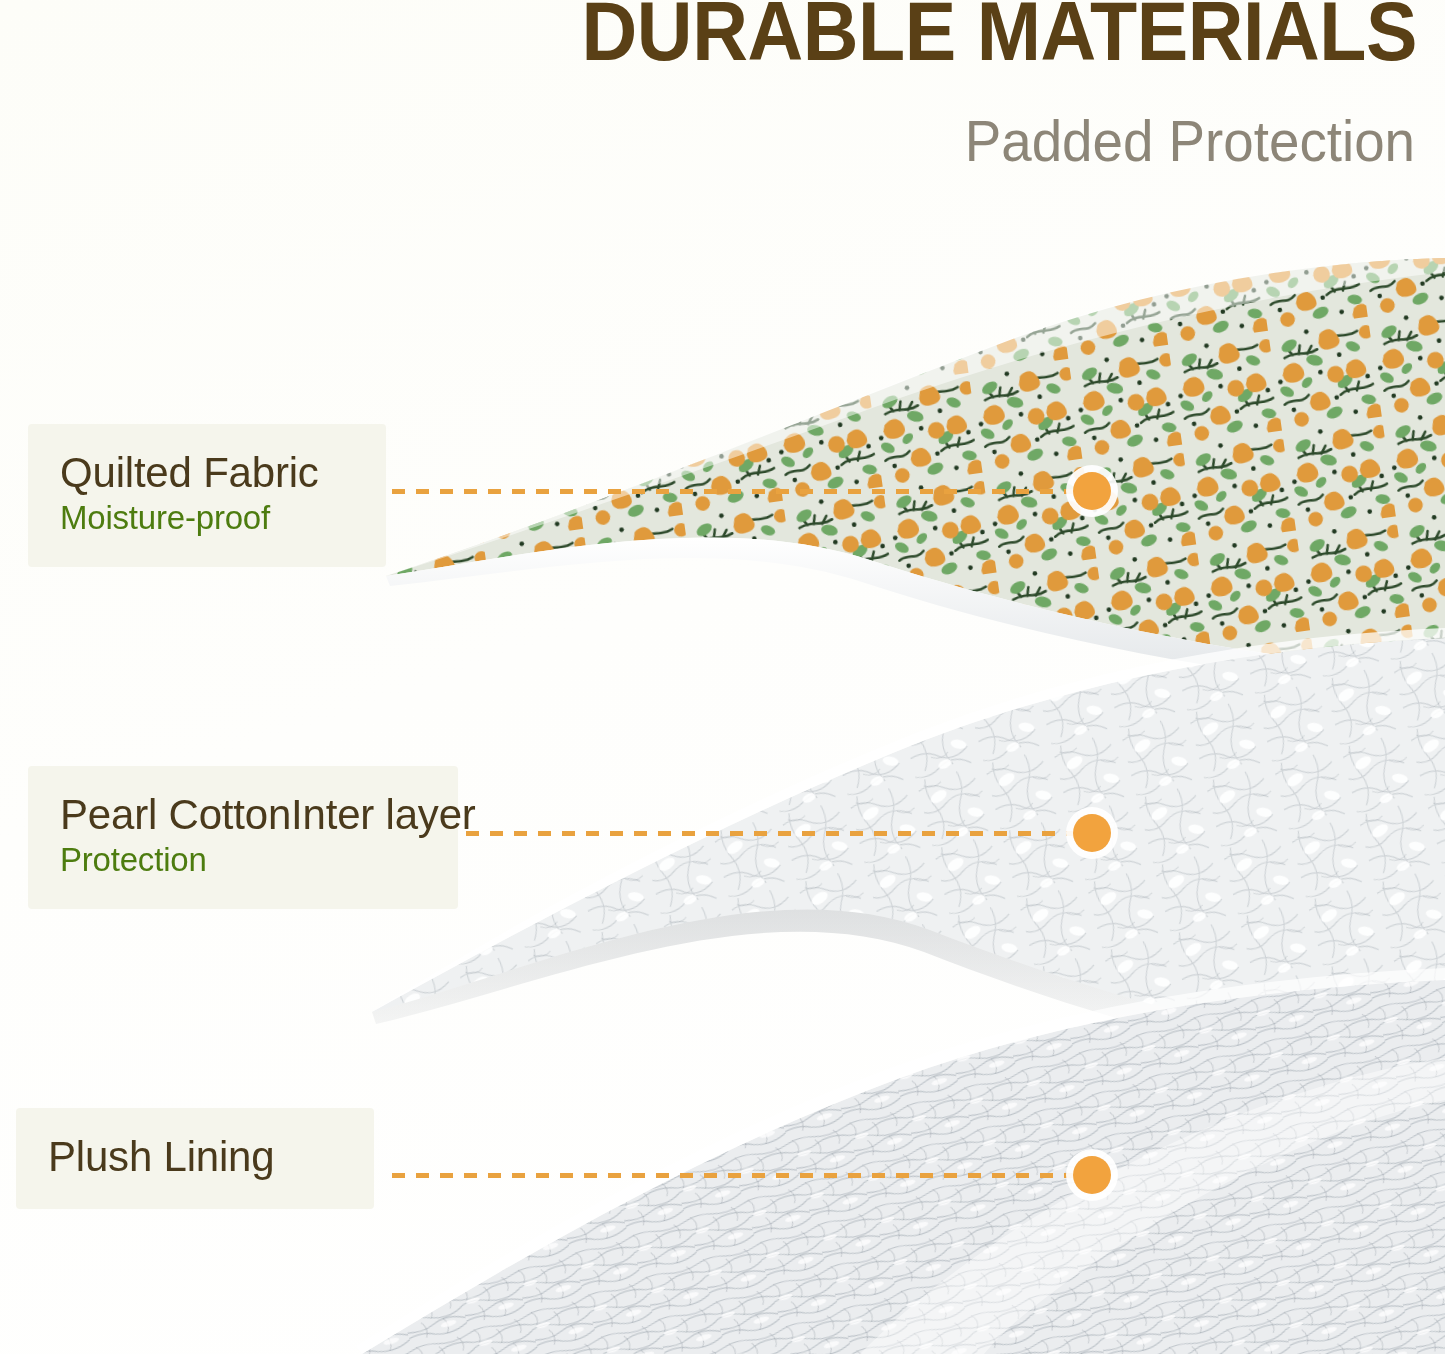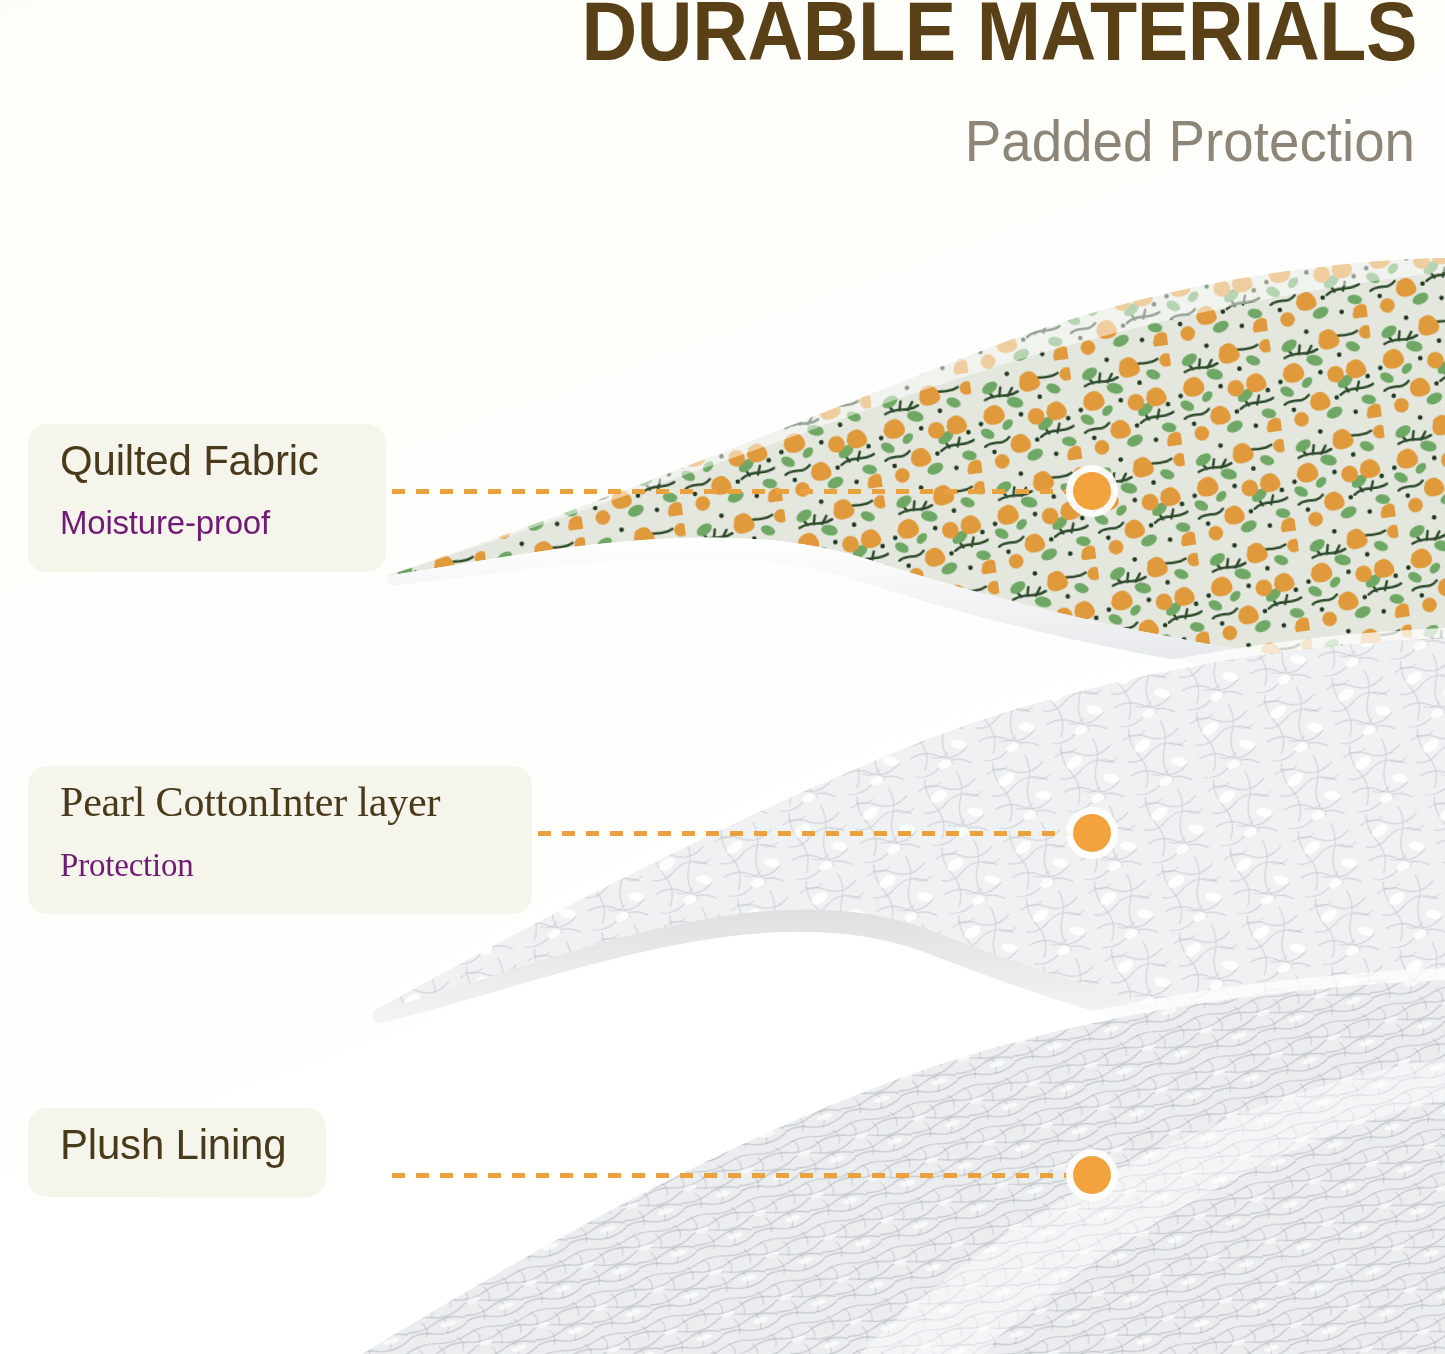--- a/index.html
+++ b/index.html
@@ -40,39 +40,39 @@
   }
 
   
   .layers { position:absolute; inset:0; }
   .layers svg { position:absolute; inset:0; width:1445px; height:1354px; }
 
   
   .label {
     position:absolute;
     background:#f5f5ec;
-    border-radius:19px;
-    padding:14px 34px 30px 32px;
+    border-radius:4px;
+    padding:26px 34px 30px 32px;
   }
   .label-title {
     font-size:42px; font-weight:400;
     color:#4a3a1c; line-height:1.08;
     white-space:nowrap;
     letter-spacing:-0.2px;
   }
   .label-sub {
     font-size:33px; font-weight:400;
-    color:#701a75; line-height:1.12;
-    white-space:nowrap; margin-top:22px;
+    color:#4d7c0f; line-height:1.12;
+    white-space:nowrap; margin-top:5px;
     letter-spacing:-0.2px;
   }
 
   #label-0 { left:28px; top:424px;  width:358px; }
-  #label-1 { left:28px; top:766px;  width:504px;font-family:Liberation Serif, serif; }
-  #label-2 { left:28px; top:1108px; width:298px; }
+  #label-1 { left:28px; top:766px;  width:430px; }
+  #label-2 { left:16px; top:1108px; width:358px; }
 
   
   .leader {
     position:absolute; height:5px;
     background-image:linear-gradient(to right,#e9a23f 0 13px, rgba(0,0,0,0) 13px 24px);
     background-size:24px 5px;
     background-repeat:repeat-x;
   }
   #leader-0 { left:392px; top:489px;  width:700px; }
   #leader-1 { left:466px; top:831px;  width:626px; }

